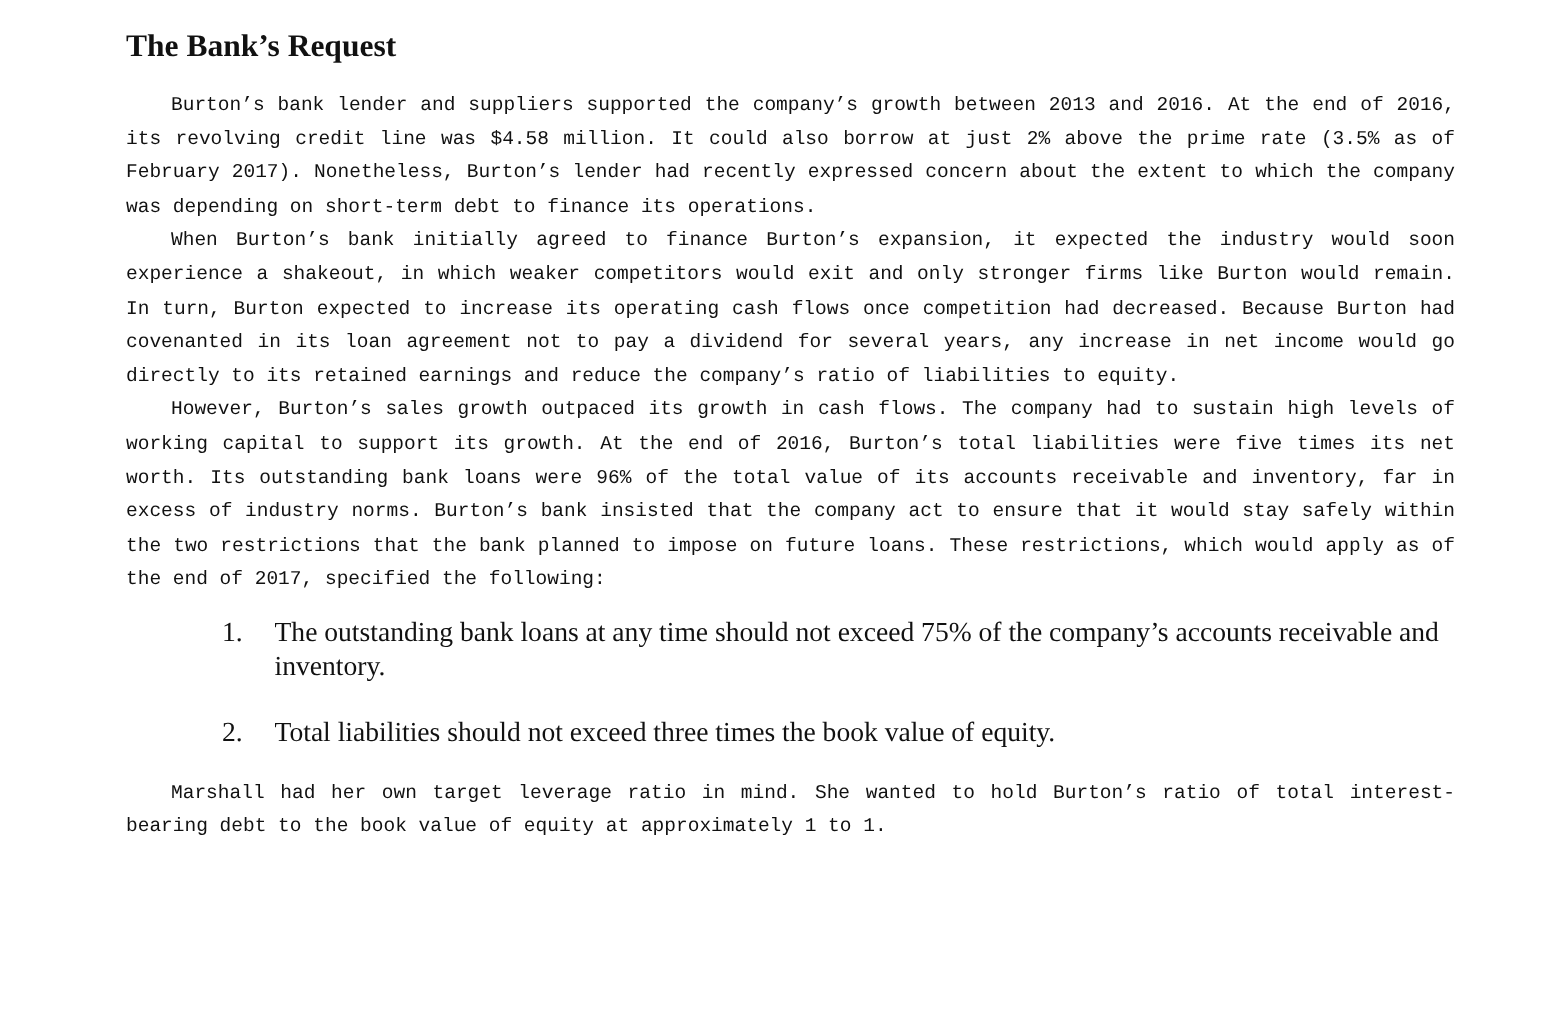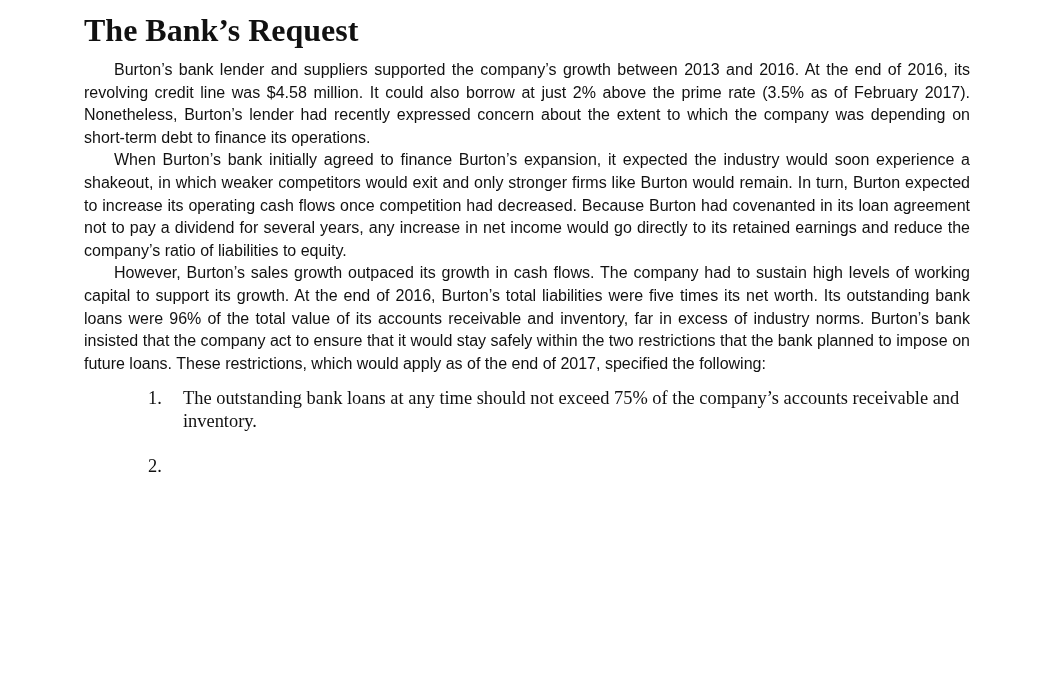--- a/index.html
+++ b/index.html
@@ -1,21 +1,21 @@
 <!DOCTYPE html>
 <html><head>
 <meta charset="utf-8">
 <style>
   html, body { margin: 0; padding: 0; background: #ffffff; }
   body { width: 1040px; height: 686px; overflow: hidden; position: relative;
          font-family: "DejaVu Serif", "Liberation Serif", serif; color: #111; }
   .page { position: absolute; left: 84px; top: 14px; width: 886px; }
-  h1 { font-family: "Liberation Serif", serif; font-weight: bold; font-size: 32px;
+  h1 { font-family: "Liberation Serif", serif; font-weight: bold; font-size: 21px;
        margin: 0 0 13px 0; line-height: 32px; color: #111; }
-  p { margin: 0; font-family: Liberation Sans, sans-serif; font-size: 16px;
+  p { margin: 0; font-family: Liberation Mono, monospace; font-size: 13px;
       line-height: 22.6px; text-align: justify; text-indent: 30px; }
   p + p, p.gap { }
   ol { list-style: none; margin: 12px 0 0 0; padding: 0; }
   ol li { position: relative; padding-left: 99px; font-family: "Liberation Serif", serif;
           font-size: 18.4px; line-height: 22.6px; text-align: left; margin-bottom: 22px; }
   ol li .num { position: absolute; left: 64px; top: 0; }
   p.after-list { margin-top: -4px; }
 </style>
 </head>
 <body>
@@ -27,16 +27,18 @@
   <p>When Burton’s bank initially agreed to finance Burton’s expansion, it expected the industry would soon experience a shakeout, in which weaker competitors would exit and only stronger firms like Burton would remain. In turn, Burton expected to increase its operating cash flows once competition had decreased. Because Burton had covenanted in its loan agreement not to pay a dividend for several years, any increase in net income would go directly to its retained earnings and reduce the company’s ratio of liabilities to equity.</p>
   <p>However, Burton’s sales growth outpaced its growth in cash flows. The company had to sustain high levels of working capital to support its growth. At the end of 2016, Burton’s total liabilities were five times its net worth. Its outstanding bank loans were 96% of the total value of its accounts receivable and inventory, far in excess of industry norms. Burton’s bank insisted that the company act to ensure that it would stay safely within the two restrictions that the bank planned to impose on future loans. These restrictions, which would apply as of the end of 2017, specified the following:</p>
 
   <ol>
     <li>
       <span class="num">1.</span>
       <span>The outstanding bank loans at any time should not exceed 75% of the company’s accounts receivable and inventory.</span>
     </li>
     <li>
       <span class="num">2.</span>
+      <span>Total liabilities should not exceed three times the book value of equity.</span>
     </li>
   </ol>
 
+  <p class="after-list">Marshall had her own target leverage ratio in mind. She wanted to hold Burton’s ratio of total interest-bearing debt to the book value of equity at approximately 1 to 1.</p>
 </div>
 
 </body></html>

